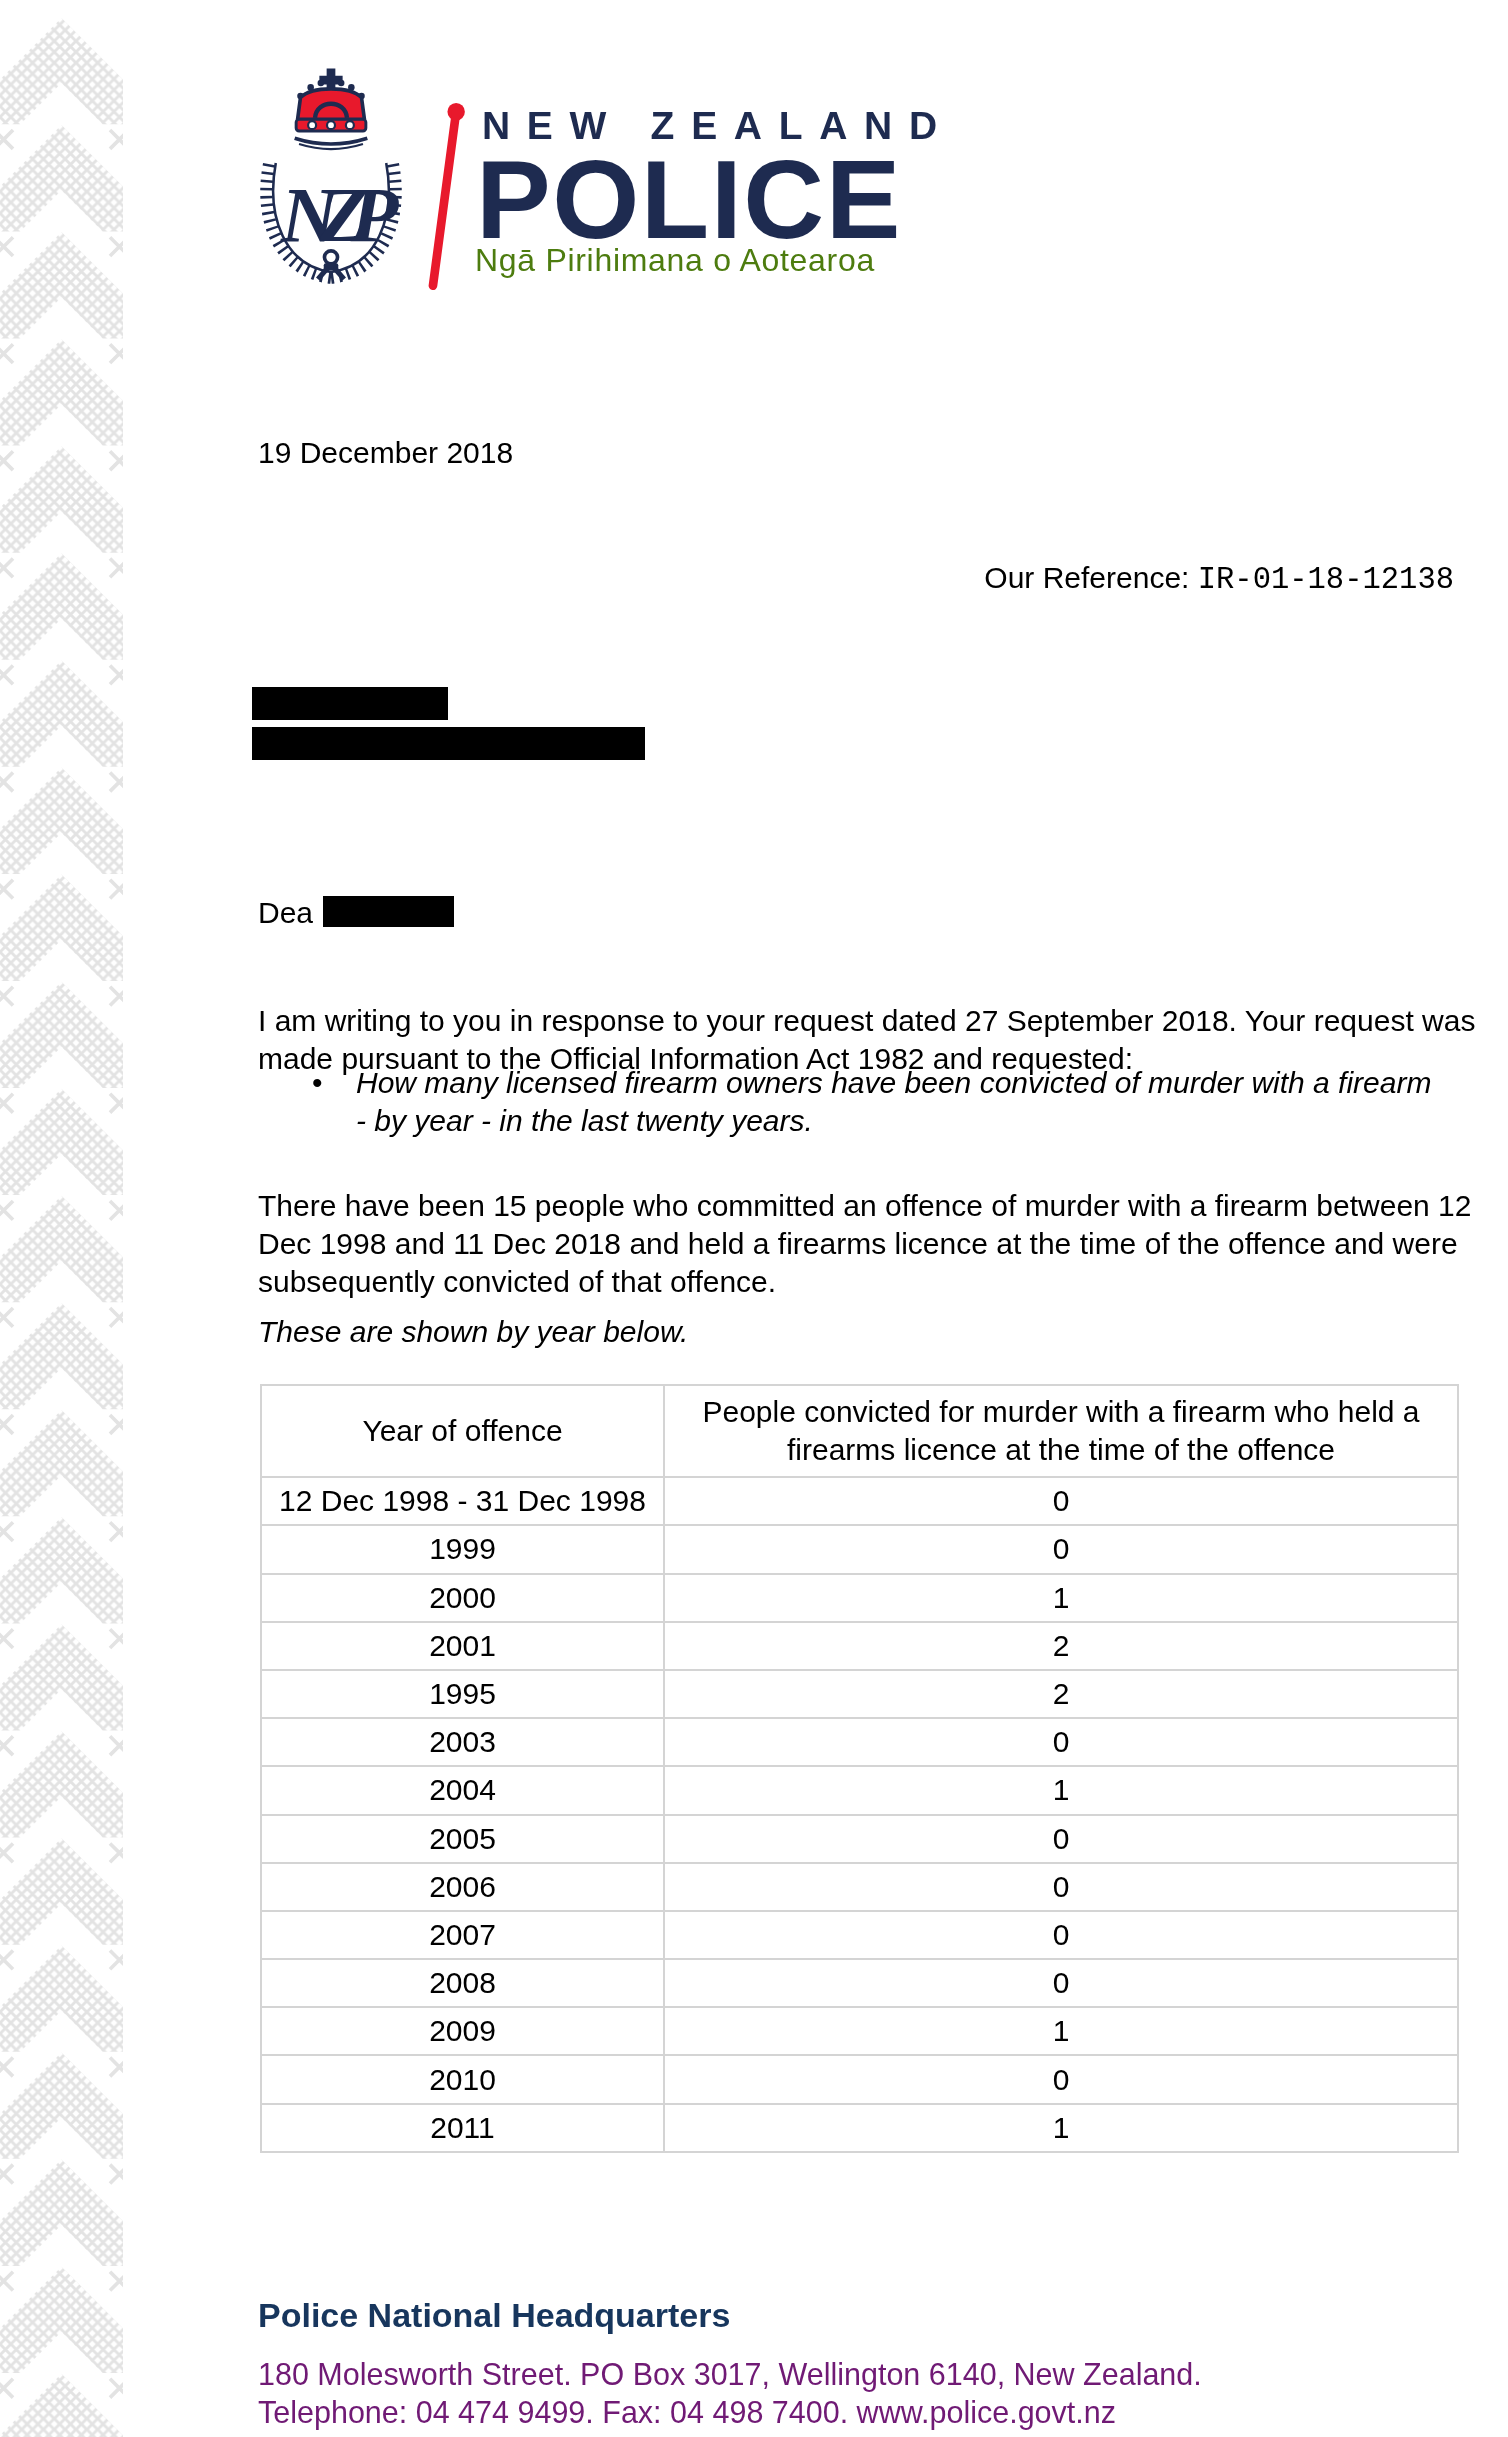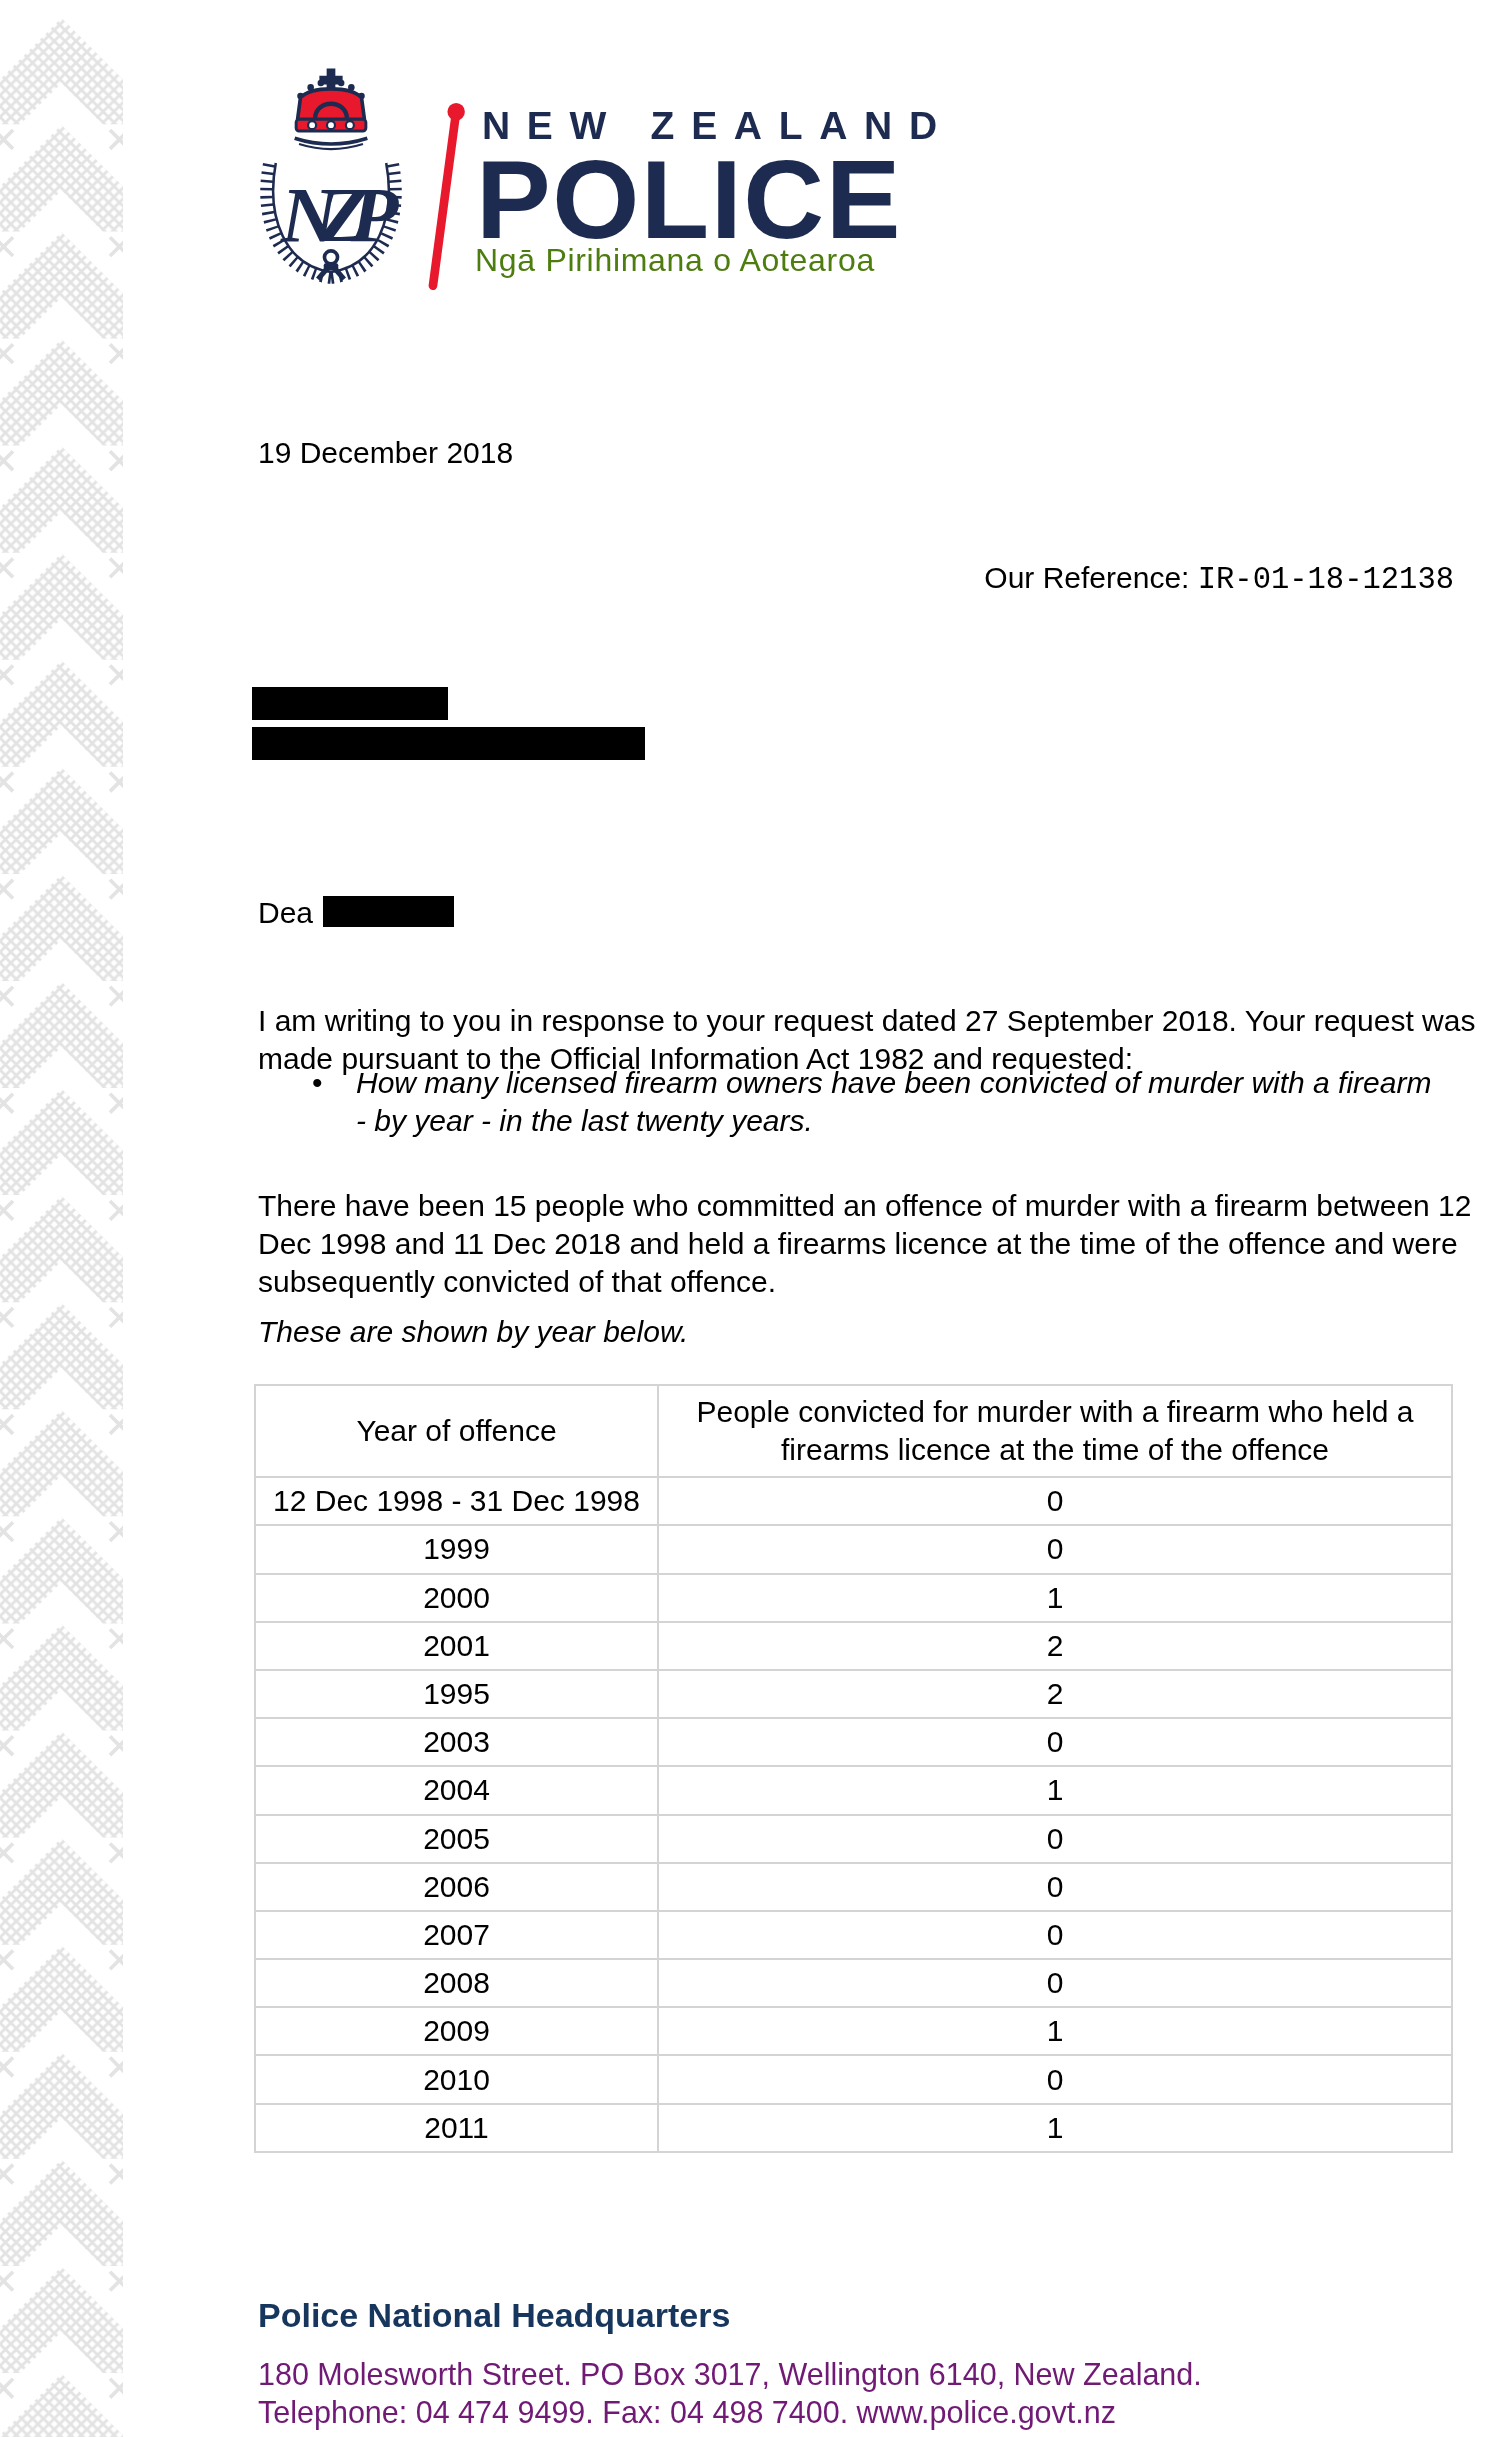--- a/index.html
+++ b/index.html
@@ -48,21 +48,21 @@
   .para{left:258px;width:1233px;}
   #para-1{top:994px;margin-top:8px;}
   .bullet-row{left:312px;top:1064px;width:1132px;display:flex;}
   .bullet-marker{width:44px;flex:0 0 44px;font-size:30px;}
   .bullet-text{font-style:italic;width:1088px;}
   #para-2{top:1172px;margin-top:15px;}
   #para-3{top:1313px;font-style:italic;}
 
   
   #offence-table{
-    left:254px;top:1384px;width:1199px;
+    left:260px;top:1384px;width:1199px;
     border-collapse:collapse;table-layout:fixed;
     font-size:30px;line-height:38px;
   }
   #offence-table th,#offence-table td{
     border:2.2px solid #d4d4d4;
     font-weight:400;text-align:center;vertical-align:middle;
     padding:3.6px 8.7px;background:#fff;
   }
   #offence-table th{height:83px;}
   #offence-table td{height:39px;}

